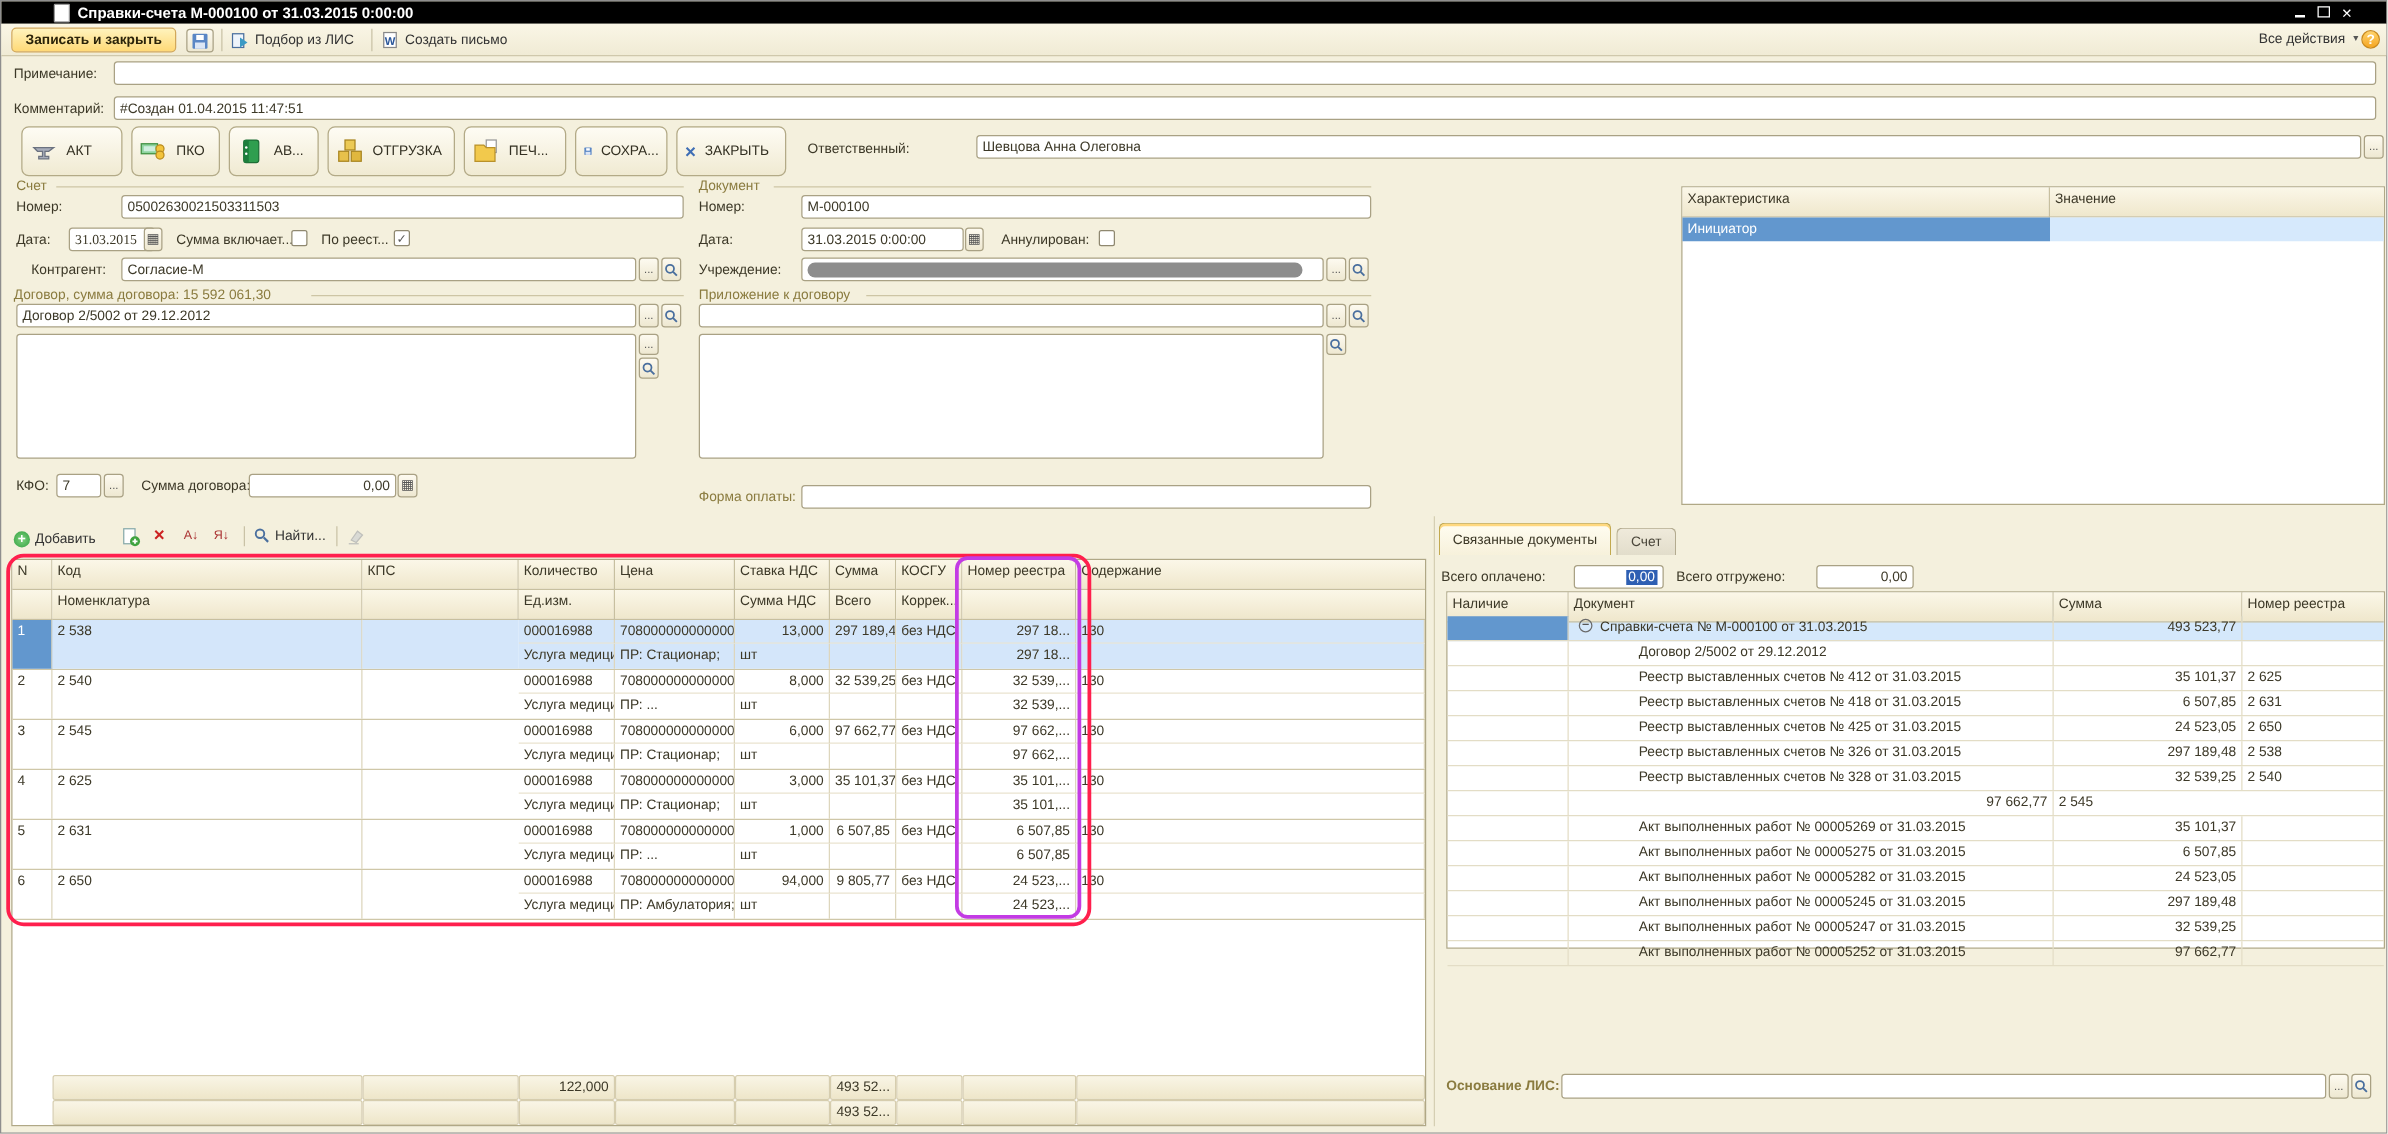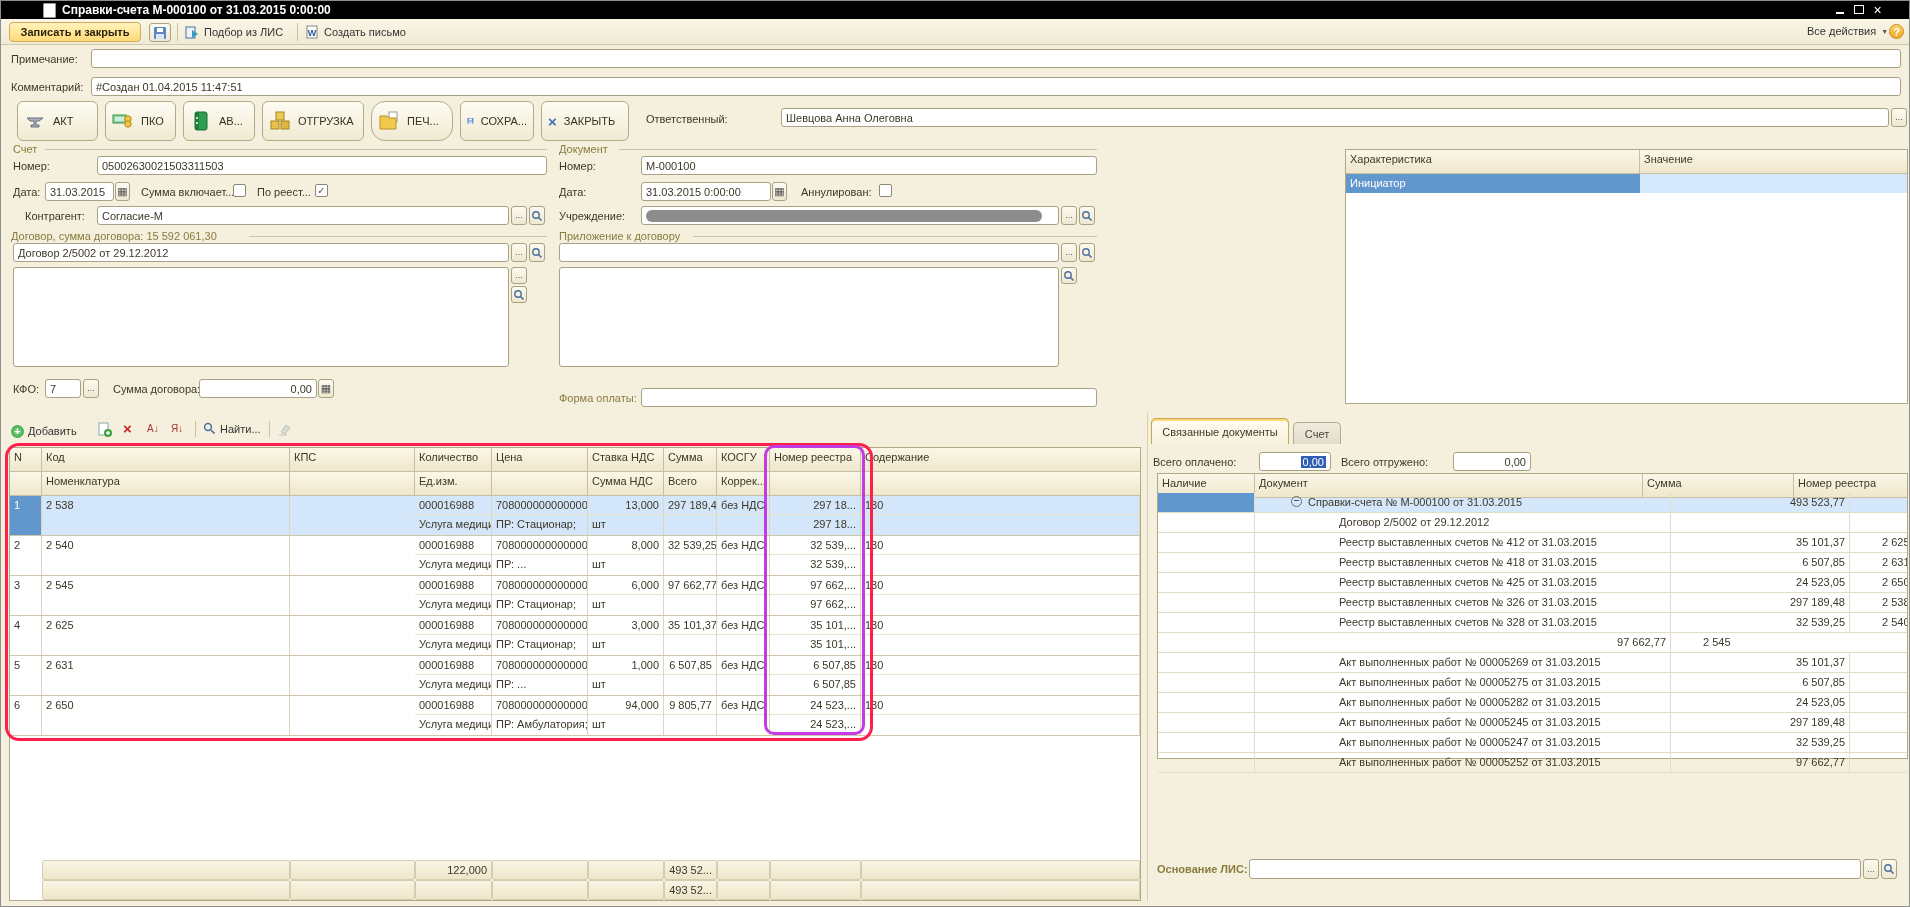--- a/index.html
+++ b/index.html
@@ -47,21 +47,21 @@
   .r1{border-bottom:1px solid #eae4cf;}
   .irow{border-bottom:1px solid #cfc7a8;grid-template-rows:19px 20px;}
   .irow .span2{grid-row:1/3;}
   .irow.sel .c{background:#d4e6fa;}
   .irow.sel .cn{background:#6297ce;color:#fff;}
   .num{text-align:right;}
   .fcell{background:linear-gradient(#f9f5e6,#eee6c9);border:1px solid #d6cdae;border-radius:2px;
          padding:1px 4px;white-space:nowrap;overflow:hidden;line-height:16px;}
   
   .rhead,.rrow{display:grid;grid-template-columns:97px 388px 151px 1fr;height:19px;}
-  .rrow{border-bottom:1px solid #e3ddc6;gap:28px;}
+  .rrow{border-bottom:1px solid #e3ddc6;}
   .rrow .c{border-right:1px solid #e3ddc6;}
   .rrow.sel{background:#d5e8fb;}
   .rrow.sel .c-nal{background:#6297ce;}
   .lvl1{padding-left:8px;}  .lvl2{padding-left:56px;}
   .expander{width:9px;height:9px;border:1px solid #6b6b6b;border-radius:50%;display:inline-block;position:relative;margin-right:6px;vertical-align:-1px;}
   .expander:after{content:"";position:absolute;left:2px;right:2px;top:3px;border-top:1px solid #555;}
   
   .tab-active{background:linear-gradient(#fffdf1,#f7f1db);border:1px solid #c2a94f;border-bottom:none;
               border-radius:5px 5px 0 0;box-shadow:inset 0 2px 0 #ffd87e;display:flex;align-items:center;justify-content:center;cursor:pointer;}
   .tab-idle{background:linear-gradient(#efeadb,#e2ddcb);border:1px solid #b3ab8f;border-bottom:none;
@@ -158,21 +158,21 @@
     <span>АВ...</span>
   </div>
   <div class="abs bigbtn" style="left:261px;top:100px;width:102px;height:40px;">
     <svg width="22" height="22" viewBox="0 0 22 22">
         <rect x="7" y="2" width="8" height="8" fill="#ecca56" stroke="#a8841f"></rect>
         <rect x="2" y="11" width="8" height="8" fill="#e7c14b" stroke="#a8841f"></rect>
         <rect x="12" y="11" width="8" height="8" fill="#e0b73e" stroke="#a8841f"></rect>
       </svg>
     <span>ОТГРУЗКА</span>
   </div>
-  <div class="abs bigbtn" style="left:370px;top:100px;width:82px;height:40px;border-radius:14px;">
+  <div class="abs bigbtn" style="left:370px;top:100px;width:82px;height:40px;">
     <svg width="22" height="22" viewBox="0 0 22 22">
         <rect x="11" y="2" width="8" height="10" fill="#fff" stroke="#999"></rect>
         <path d="M2 6 h7 l2 2 h7 v11 H2 z" fill="#f2c94c" stroke="#b9912a"></path>
       </svg>
     <span>ПЕЧ...</span>
   </div>
   <div class="abs bigbtn" style="left:459px;top:100px;width:74px;height:40px;">
     <svg width="20" height="20" viewBox="0 0 14 14">
         <rect x="1" y="1" width="12" height="12" rx="1" fill="#5b87c5"></rect>
         <rect x="4" y="2" width="6" height="4" fill="#fff"></rect>
@@ -186,21 +186,21 @@
   </div>
   <div class="abs lbl" style="left:645px;top:112px;">Ответственный:</div>
   <div class="abs inp" style="left:780px;top:107px;width:1108px;height:19px;">Шевцова Анна Олеговна</div>
   <div class="abs sbtn" style="left:1890px;top:107px;width:16px;height:19px;">...</div>
 
   <div class="abs glbl" style="left:12px;top:142px;">Счет</div>
   <div class="abs rule" style="left:44px;top:148px;width:502px;"></div>
   <div class="abs lbl" style="left:12px;top:159px;">Номер:</div>
   <div class="abs inp" style="left:96px;top:155px;width:450px;height:19px;">05002630021503311503</div>
   <div class="abs lbl" style="left:12px;top:185px;">Дата:</div>
-  <div class="abs inp" style="left:44px;top:181px;width:69px;height:19px;">31.03.2015</div>
+  <div class="abs inp" style="left:54px;top:181px;width:69px;height:19px;font-family:Liberation Serif, serif;">31.03.2015</div>
   <div class="abs sbtn" style="left:114px;top:181px;width:15px;height:19px;font-size:11px;">▦</div>
   <div class="abs lbl" style="left:140px;top:185px;">Сумма включает...</div>
   <div class="abs chk" style="left:232px;top:183px;"></div>
   <div class="abs lbl" style="left:256px;top:185px;">По реест...</div>
   <div class="abs chk" style="left:314px;top:183px;">✓</div>
   <div class="abs lbl" style="left:24px;top:209px;">Контрагент:</div>
   <div class="abs inp" style="left:96px;top:205px;width:412px;height:19px;">Согласие-М</div>
   <div class="abs sbtn" style="left:510px;top:205px;width:16px;height:19px;">...</div>
   <div class="abs sbtn" style="left:528px;top:205px;width:16px;height:19px;">
     <svg width="12" height="12">

